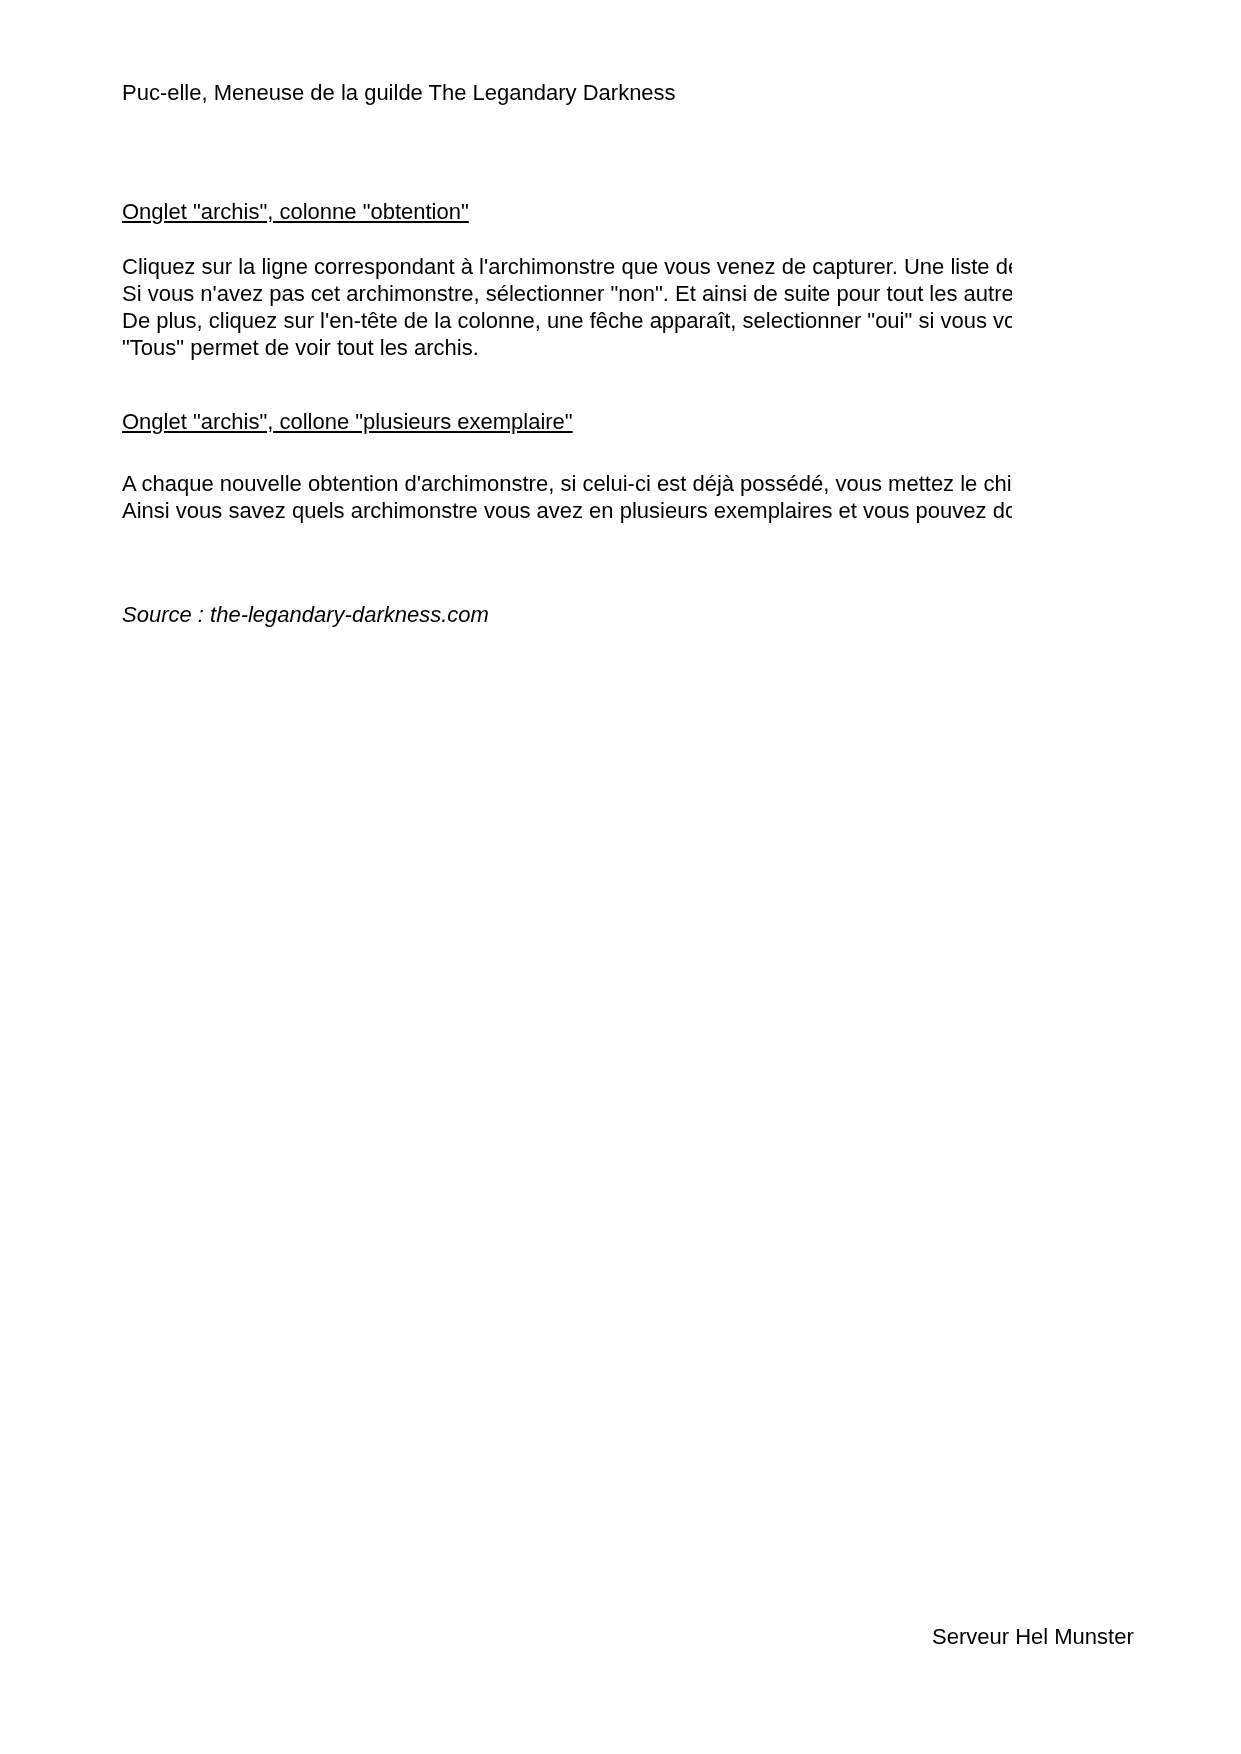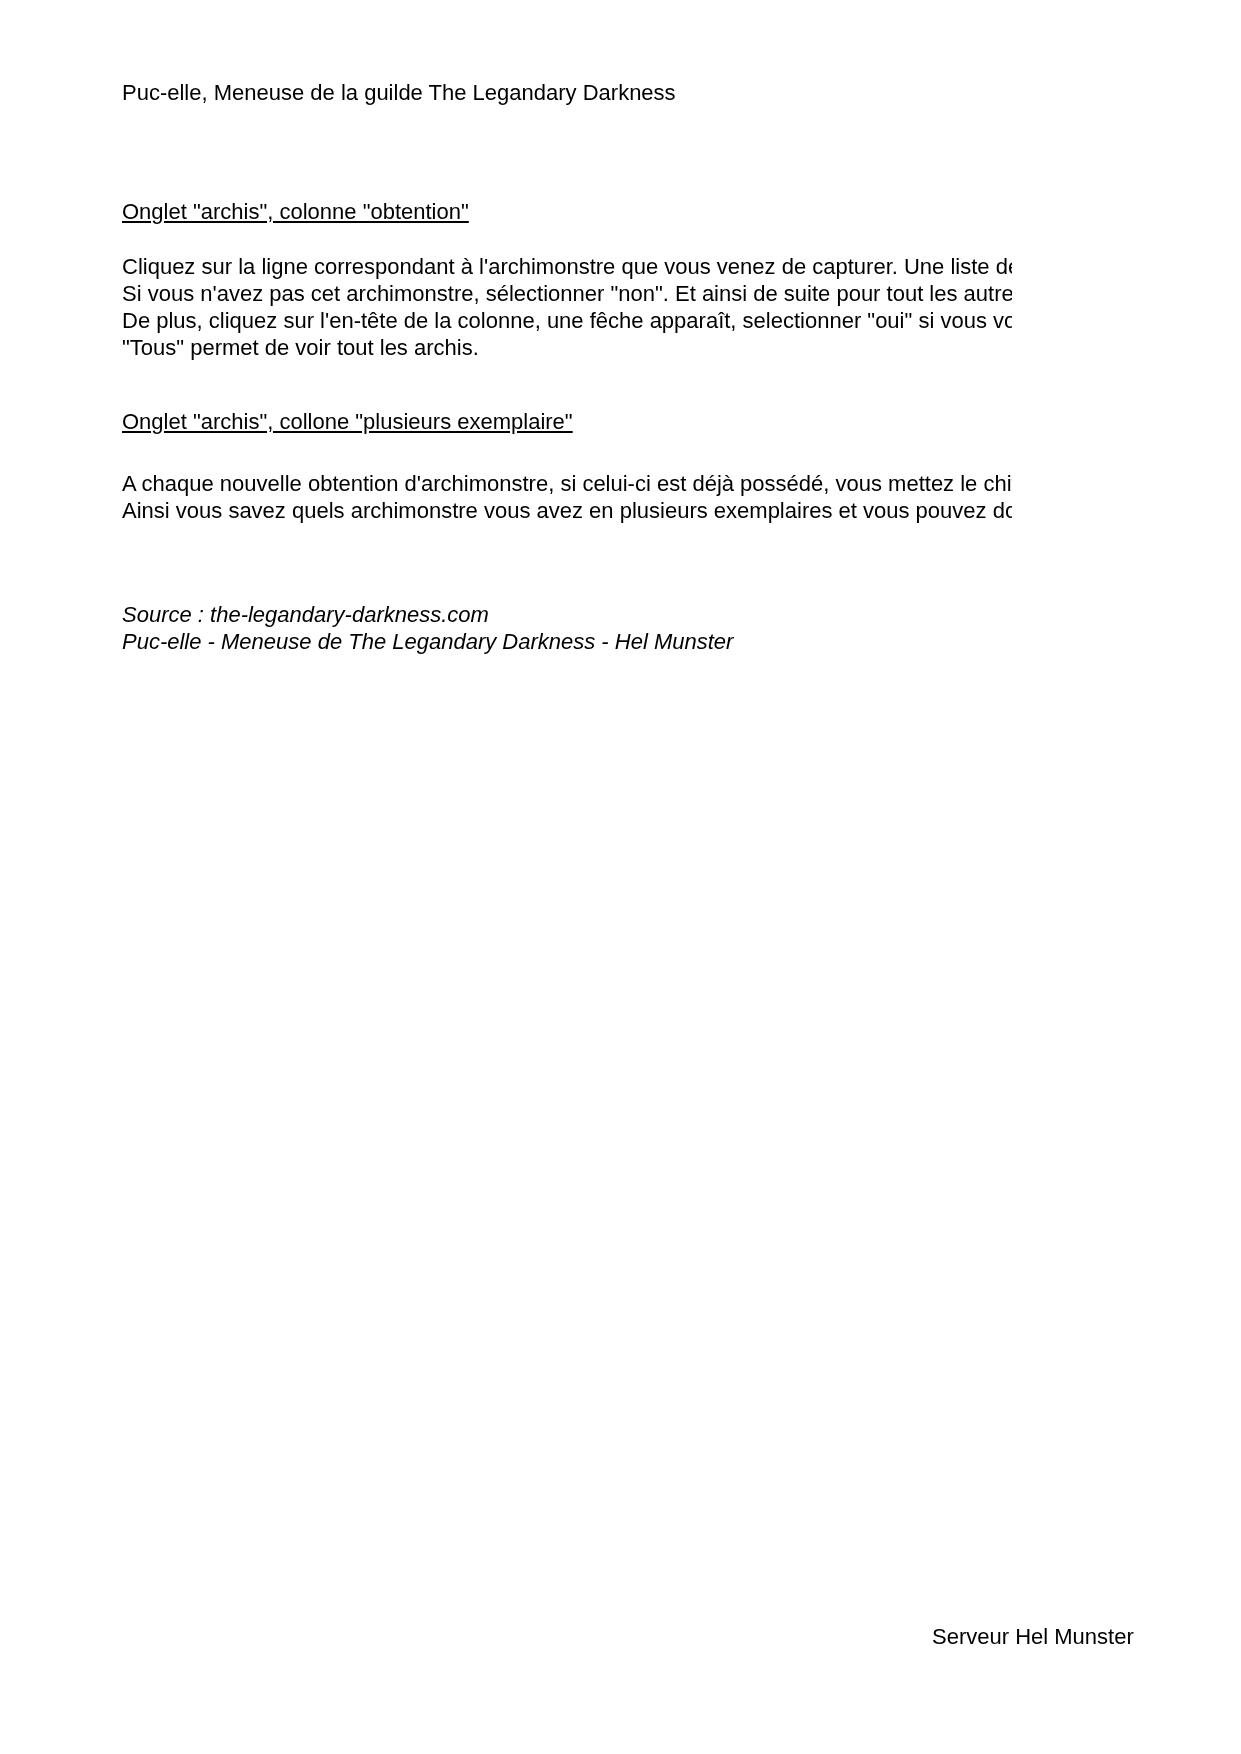--- a/index.html
+++ b/index.html
@@ -69,18 +69,17 @@
     <span class="heading-text">Onglet "archis", collone "plusieurs exemplaire"</span>
   </div>
 
   <div class="textblock para-2">
     <div class="line">A chaque nouvelle obtention d'archimonstre, si celui-ci est déjà possédé, vous mettez le chiffre "</div>
     <div class="line">Ainsi vous savez quels archimonstre vous avez en plusieurs exemplaires et vous pouvez donc s</div>
   </div>
 
   <div class="textblock source-blk">
     <div class="line">Source : the-legandary-darkness.com</div>
-    <div class="line">Puc-elle - Meneuse de The Legandary Darkness - Hel Munster</div>
   </div>
 
   <div class="page-footer">Serveur Hel Munster</div>
 
 </div>
 
 </body></html>

